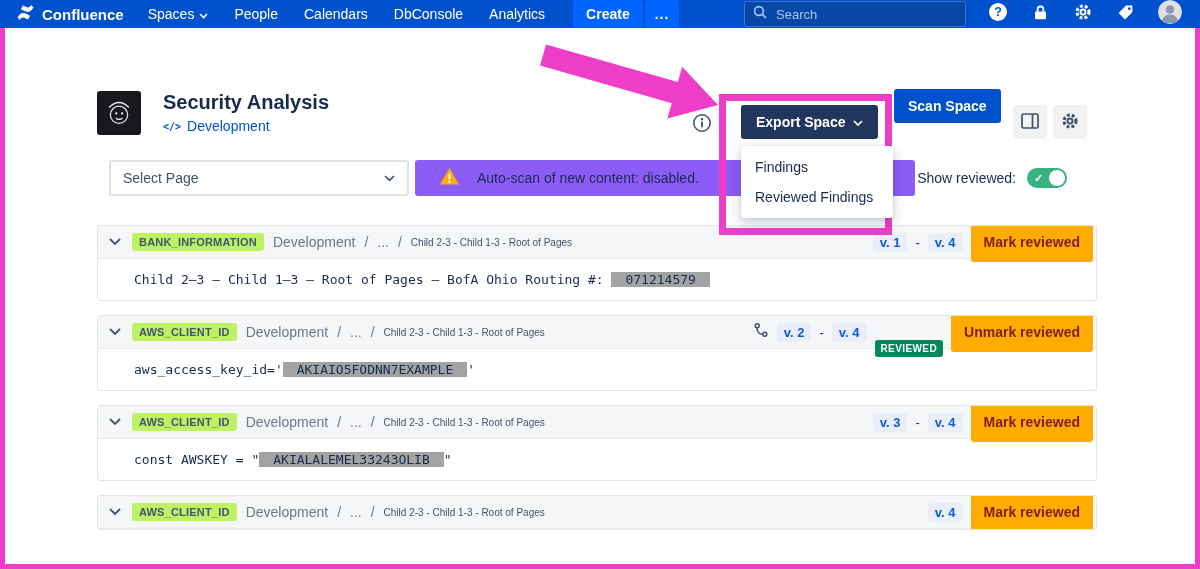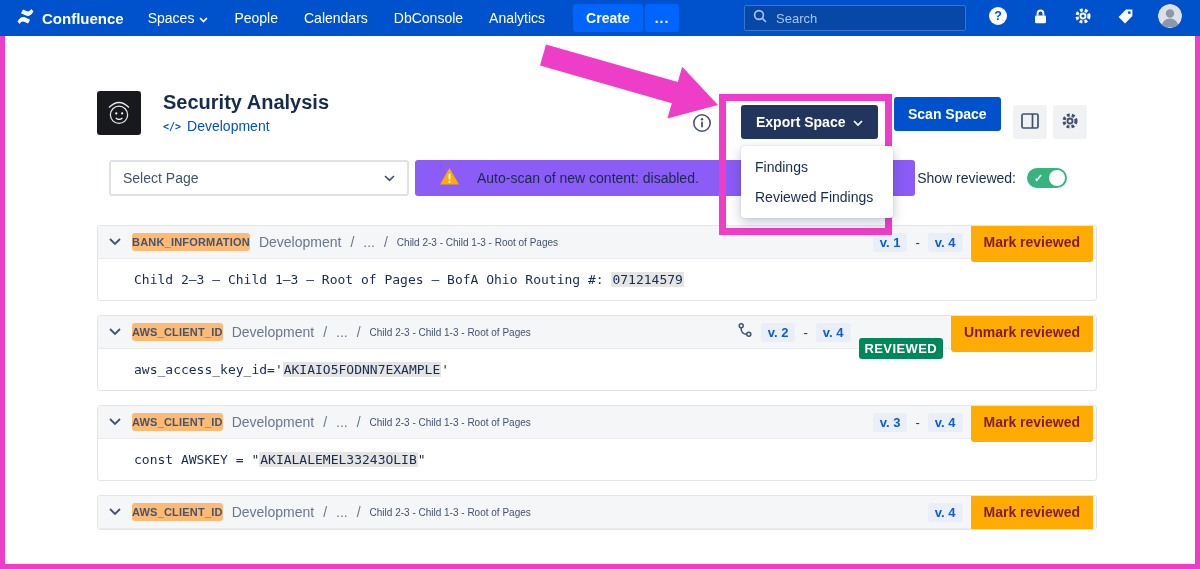--- a/index.html
+++ b/index.html
@@ -11,21 +11,21 @@
   [data-interactable="true"] { cursor:pointer; }
 
   
   .frame {
     position:absolute; inset:0; z-index:55; pointer-events:none;
     border-left:5px solid #EE3EC8; border-right:5px solid #EE3EC8; border-bottom:5px solid #EE3EC8;
   }
 
   
   .navbar {
-    position:relative; z-index:60; height:36px; background:#0052CC;
+    position:relative; z-index:60; height:28px; background:#0052CC;
     display:flex; align-items:center; padding:0 16px; color:#fff;
   }
   .brand { display:flex; align-items:center; gap:7px; margin-right:24px; }
   .brand-name { font-size:15px; font-weight:bold; }
   .nav-items { display:flex; align-items:center; gap:26px; }
   .nav-item { display:flex; align-items:center; gap:5px; font-size:14px; color:#fff; }
   .create-btn, .more-btn {
     background:#0065FF; color:#fff; border:none; border-radius:3px;
     font-size:14px; font-weight:bold; font-family:inherit; padding:6px 13px;
   }
@@ -52,21 +52,21 @@
 
   .info-btn { position:absolute; left:692px; top:113px; width:20px; height:20px; }
 
   .export-btn {
     position:absolute; left:741px; top:105px; height:34px; z-index:46;
     background:#22355C; color:#fff; border:none; border-radius:3px;
     font-size:14px; font-weight:bold; font-family:inherit; padding:0 15px;
     display:flex; align-items:center; gap:8px;
   }
   .scan-btn {
-    position:absolute; left:894px; top:97px; height:34px;
+    position:absolute; left:894px; top:89px; height:34px;
     background:#0052CC; color:#fff; border:none; border-radius:3px;
     font-size:14px; font-weight:bold; font-family:inherit; padding:0 14px;
   }
   .icon-btn {
     position:absolute; top:105px; width:34px; height:34px; border:none; border-radius:3px;
     background:#F1F2F4; display:flex; align-items:center; justify-content:center;
   }
   .icon-btn.layout { left:1013px; }
   .icon-btn.settings { left:1053px; }
 
@@ -104,45 +104,45 @@
 
   
   .findings { position:absolute; left:97px; top:225px; width:1000px; display:flex; flex-direction:column; gap:14px; }
   .card { border:1px solid #E3E5E8; border-radius:3px; background:#fff; overflow:hidden; }
   .card-head {
     height:33px; background:#F5F6F7; border-bottom:1px solid #EAEBEE;
     display:flex; align-items:center; gap:9px; padding:0 3px 0 9px;
   }
   .chev-btn { background:none; border:none; display:flex; padding:2px; }
   .tag {
-    background:#fdba74; color:#44546F; font-size:11px; font-weight:bold;
-    letter-spacing:.2px; padding:3px 0; border-radius:3px; white-space:nowrap;
+    background:#bef264; color:#44546F; font-size:11px; font-weight:bold;
+    letter-spacing:.2px; padding:3px 7px; border-radius:3px; white-space:nowrap;
   }
   .bc-space, .bc-sep, .bc-ellipsis { color:#6B778C; font-size:14px; }
   .bc-page { color:#42526E; font-size:10px; }
   .head-right { margin-left:auto; display:flex; align-items:center; gap:8px; }
   .vchip {
     background:#E9EEF8; color:#0B5CD7; font-weight:bold; font-size:13px;
     padding:2px 7px; border-radius:3px;
   }
   .vdash { font-size:13px; color:#172B4D; }
   .rev-badge {
-    background:#00875A; color:#fff; font-size:13px; font-weight:bold;
+    background:#00875A; color:#fff; font-size:10px; font-weight:bold;
     letter-spacing:.4px; padding:3px 6px; border-radius:3px;margin-top:32px;
   }
   .action-btn {
     background:#FFAB00; color:#7f1d1d; border:none; border-radius:3px;
     font-size:14px; font-weight:600; font-family:inherit; height:40px; padding:0 13px;
     white-space:nowrap;
   }
   .card-body {
     padding:13px 16px 13px 36px;
     font-family:"DejaVu Sans Mono", monospace; font-size:13px; color:#172B4D;
   }
-  .card-body mark { background:#e5e5e5; color:inherit; padding:0 1px; }
+  .card-body mark { background:#a3a3a3; color:inherit; padding:0 14px; }
 </style>
 </head>
 <body>
 
 <header class="navbar" data-interactable="false">
   <div class="brand" data-interactable="true">
     <span data-interactable="false">
       <svg width="19" height="19" viewBox="0 0 18 18">
         <path d="M1.5 13.8c2.6-4.3 4.8-5.2 8.8-3.2l3 1.5-1.9 3.6-2.6-1.3c-2.4-1.2-3.7-.8-5.3 1.6z" fill="#fff"></path>
         <path d="M16.5 4.2c-2.6 4.3-4.8 5.2-8.8 3.2l-3-1.5 1.9-3.6 2.6 1.3c2.4 1.2 3.7.8 5.3-1.6z" fill="#fff"></path>

